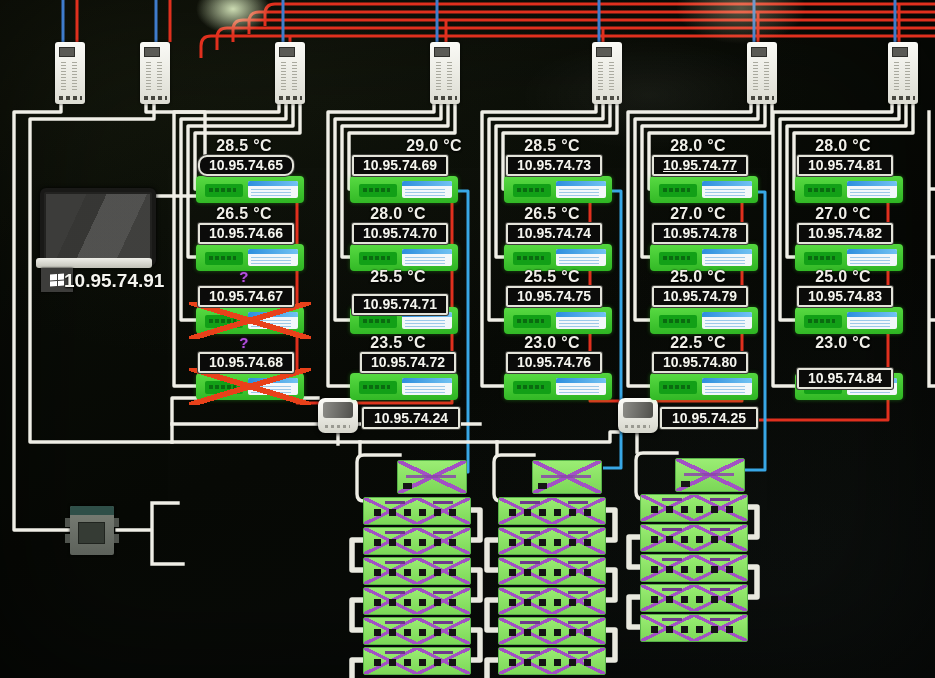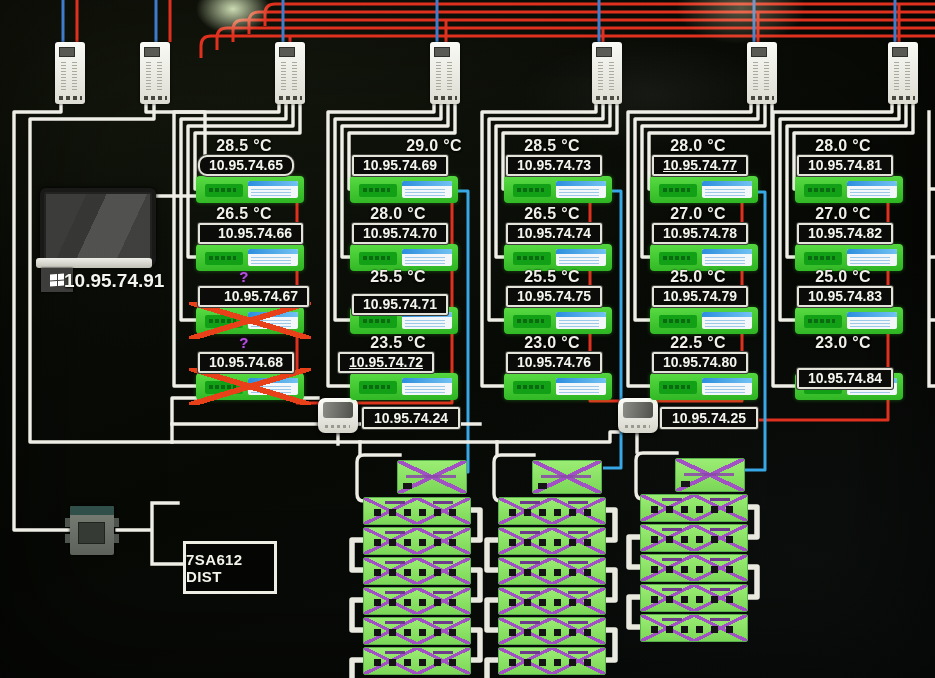--- a/index.html
+++ b/index.html
@@ -179,21 +179,20 @@
       </div>
   </div>
   <div class="monip">10.95.74.91</div>
 
   <div class="moxa">
     <span class="mbump" style="left:-5px;top:12px"></span>
     <span class="mbump" style="left:-5px;top:28px"></span>
     <span class="mbump" style="right:-5px;top:12px"></span>
     <span class="mbump" style="right:-5px;top:28px"></span>
   </div>
-  <div class="obox" style="left:183px;top:541px;width:88px;height:47px">7SA612 DIST</div>
 
   <div class="sw" style="left:318px;top:398px"></div>
   <div class="swlabel" style="left:362px;top:407px;width:94px;height:18px">10.95.74.24</div>
   <div class="sw" style="left:618px;top:398px"></div>
   <div class="swlabel" style="left:660px;top:407px;width:94px;height:18px">10.95.74.25</div>
 
   <div id="relays">
       <div class="relay" style="position: absolute; left: 55px; top: 42px; width: 30px; height: 62px;">
         <div class="rdisp"></div>
         <div class="rled"></div>
@@ -231,27 +230,27 @@
       </div>
     </div>
   <div id="sensors">
       <div class="temp" style="position: absolute; left: 188px; top: 137px; width: 112px; height: 16px;">28.5 °C</div>
       <div class="ipbox" style="position: absolute; left: 198px; top: 155px; width: 92px; height: 17px; border-radius: 9px;">10.95.74.65</div>
       <div class="dev" style="position: absolute; left: 196px; top: 176px; width: 108px; height: 27px;">
         <div class="pill"></div>
         <div class="panel"></div>
       </div>
       <div class="temp" style="position: absolute; left: 188px; top: 205px; width: 112px; height: 16px;">26.5 °C</div>
-      <div class="ipbox" style="position: absolute; left: 198px; top: 223px; width: 92px; height: 17px; padding-left: 9px;">10.95.74.66</div>
+      <div class="ipbox" style="position: absolute; left: 198px; top: 223px; width: 92px; height: 17px;">10.95.74.66</div>
       <div class="dev" style="position: absolute; left: 196px; top: 244px; width: 108px; height: 27px;">
         <div class="pill"></div>
         <div class="panel"></div>
       </div>
       <div class="temp q" style="position: absolute; left: 188px; top: 268px; width: 112px; height: 16px;">?</div>
-      <div class="ipbox" style="position: absolute; left: 198px; top: 286px; width: 92px; height: 17px; padding-left: 15px;">10.95.74.67</div>
+      <div class="ipbox" style="position: absolute; left: 198px; top: 286px; width: 92px; height: 17px;">10.95.74.67</div>
       <div class="dev" style="position: absolute; left: 196px; top: 307px; width: 108px; height: 27px;">
         <div class="pill"></div>
         <div class="panel"></div>
         <div class="xover"></div>
       </div>
       <div class="temp q" style="position: absolute; left: 188px; top: 334px; width: 112px; height: 16px;">?</div>
       <div class="ipbox" style="position: absolute; left: 198px; top: 352px; width: 92px; height: 17px;">10.95.74.68</div>
       <div class="dev" style="position: absolute; left: 196px; top: 373px; width: 108px; height: 27px;">
         <div class="pill"></div>
         <div class="panel"></div>
@@ -269,21 +268,21 @@
         <div class="pill"></div>
         <div class="panel"></div>
       </div>
       <div class="temp" style="position: absolute; left: 342px; top: 268px; width: 112px; height: 16px;">25.5 °C</div>
       <div class="ipbox" style="position: absolute; left: 352px; top: 286px; width: 92px; height: 17px; margin-top: 8px;">10.95.74.71</div>
       <div class="dev" style="position: absolute; left: 350px; top: 307px; width: 108px; height: 27px;">
         <div class="pill"></div>
         <div class="panel"></div>
       </div>
       <div class="temp" style="position: absolute; left: 342px; top: 334px; width: 112px; height: 16px;">23.5 °C</div>
-      <div class="ipbox" style="position: absolute; left: 338px; top: 352px; width: 92px; height: 17px; text-decoration: underline;">10.95.74.72</div>
+      <div class="ipbox" style="position: absolute; left: 360px; top: 352px; width: 92px; height: 17px;">10.95.74.72</div>
       <div class="dev" style="position: absolute; left: 350px; top: 373px; width: 108px; height: 27px;">
         <div class="pill"></div>
         <div class="panel"></div>
       </div>
       <div class="temp" style="position: absolute; left: 496px; top: 137px; width: 112px; height: 16px;">28.5 °C</div>
       <div class="ipbox" style="position: absolute; left: 506px; top: 155px; width: 92px; height: 17px;">10.95.74.73</div>
       <div class="dev" style="position: absolute; left: 504px; top: 176px; width: 108px; height: 27px;">
         <div class="pill"></div>
         <div class="panel"></div>
       </div>

